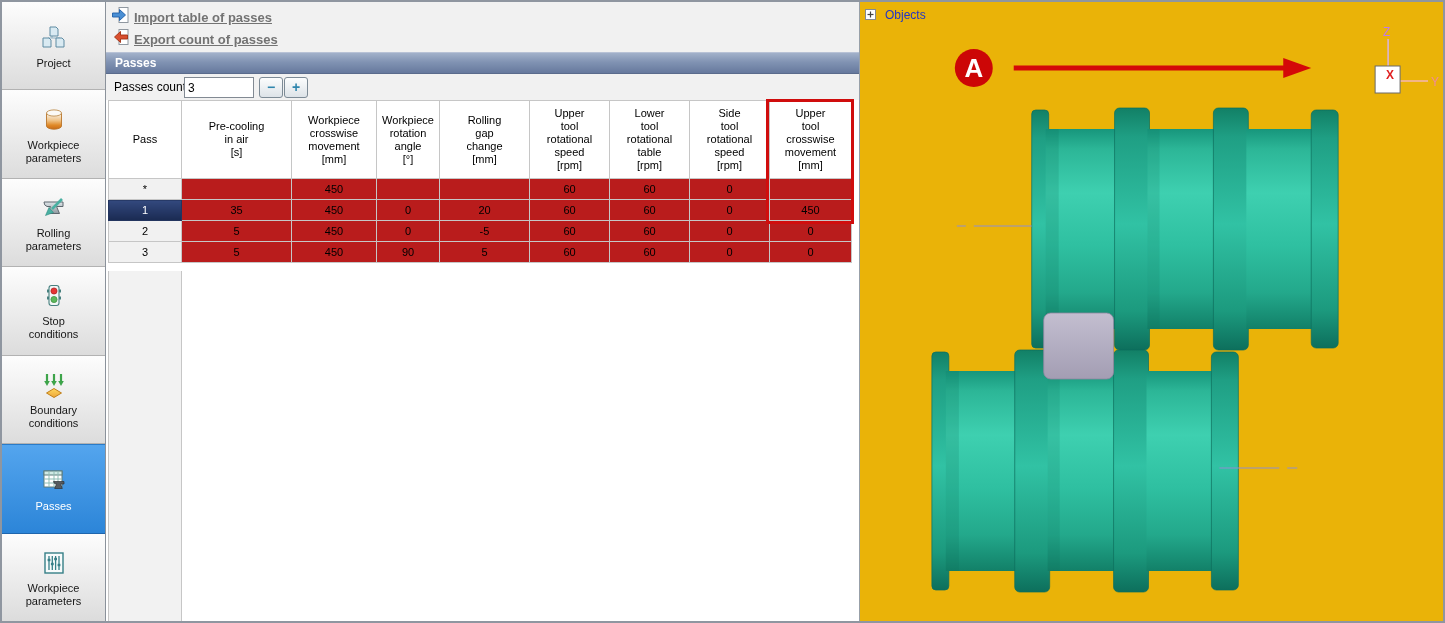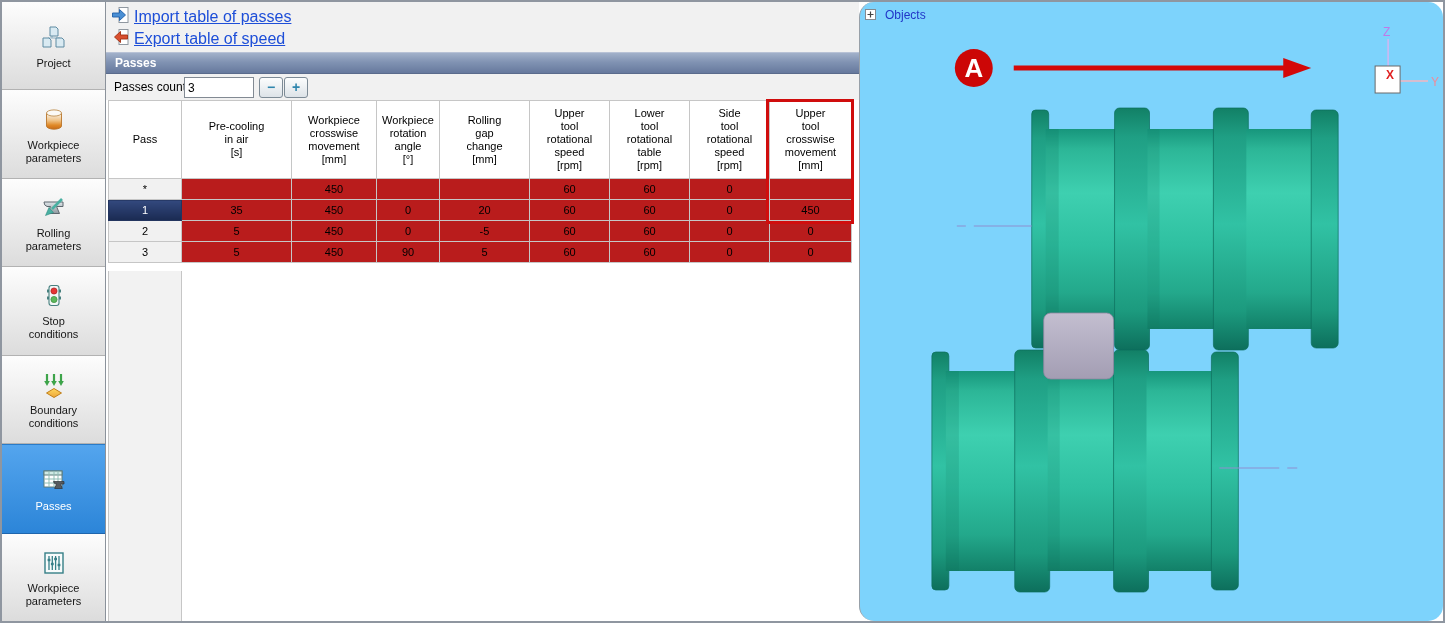--- a/index.html
+++ b/index.html
@@ -14,42 +14,42 @@
   .nav-item.selected { background:linear-gradient(#54a5ee,#2c85d8); border-top:1px solid #2a7bc8; border-bottom:1px solid #1f66ad; }
   .nav-icon { height:32px; display:flex; align-items:center; justify-content:center; }
   .nav-label { font-size:11px; line-height:13px; color:#161616; text-align:center; margin-top:3px; }
   .nav-item.selected .nav-label { color:#fff; }
 
   
   .main-panel { width:753px; flex:0 0 753px; position:relative; background:#f1f1f1; }
   .table-region { position:absolute; left:0; right:0; top:98px; bottom:0; background:#fff; }
   .link-row { position:absolute; left:5px; height:20px; display:flex; align-items:center; gap:5px; }
   .link-row.r1 { top:5px; } .link-row.r2 { top:27px; }
-  .link { font-size:16px; font-weight:400; color:#1d4ed8; text-decoration:underline; cursor:pointer; }
+  .link { font-size:13px; font-weight:700; color:#737373; text-decoration:underline; cursor:pointer; }
   .panel-header { position:absolute; left:0; right:0; top:50px; height:22px;
                   background:linear-gradient(#a2b1ca,#8193b3 45%,#66799d); border-top:1px solid #b8c2d6; border-bottom:1px solid #5a6b8c;
                   color:#fff; font-size:12px; font-weight:bold; line-height:20px; padding-left:9px; }
   .count-row { position:absolute; left:0; right:0; top:72px; height:26px; display:flex; align-items:center; }
   .count-label { font-size:12px; color:#000; margin-left:8px; }
   .count-input { position:absolute; left:78px; top:3px; width:70px; height:21px; border:1px solid #828a93; background:#fff; font-size:12px; padding:0 3px; font-family:inherit; }
   .stepper { position:absolute; top:3px; width:24px; height:21px; border:1px solid #7d8b96; border-radius:3px;
              background:linear-gradient(#fcfdfd,#dde3e8); color:#2f86ad; font-weight:bold; font-size:14px; line-height:17px; text-align:center; cursor:pointer; font-family:inherit; }
   .minus { left:153px; } .plus { left:178px; }
 
   table.grid { position:absolute; left:2px; top:98px; border-collapse:collapse; table-layout:fixed; background:#fff; }
   .grid th, .grid td { border:1px solid #c6c6c6; font-weight:normal; }
   .grid th { background:#fff; font-size:11px; line-height:13px; white-space:pre-line; text-align:center; vertical-align:middle; height:78px; padding:2px 1px; }
   .grid td { height:21px; font-size:11px; text-align:center; background:#b91c1c; padding:0 2px; }
   .grid td.rowhead { background:#f1f1f1; }
   .grid td.rowhead.sel { background:linear-gradient(#33497e,#1a2a52); color:#fff; border-color:#23355f; }
   .red-highlight { position:absolute; left:660px; top:97px; width:88px; height:125px; border:3px solid #d00d0d; pointer-events:none; }
   .rowhead-strip { position:absolute; left:2px; top:269px; bottom:0; width:74px; background:#f2f2f2; border-right:1px solid #c6c6c6; border-left:1px solid #c6c6c6; }
 
   
-  .viewport { flex:1 1 auto; position:relative; background:#7dd3fc; border-left:1px solid #98a0a8; overflow:hidden;border-radius:15px; }
+  .viewport { flex:1 1 auto; position:relative; background:#eab308; border-left:1px solid #98a0a8; overflow:hidden; }
   .scene { position:absolute; left:0; top:0; width:100%; height:100%; }
   .objects-row { position:absolute; left:5px; top:4px; display:flex; align-items:center; gap:9px; z-index:3; }
   .objects-label { font-size:12px; color:#2135c8; cursor:pointer; }
 </style>
 </head>
 <body>
 
 <div class="window">
 
   <aside class="sidebar">
@@ -197,21 +197,21 @@
       </span>
       <a class="link">Import table of passes</a>
     </div>
     <div class="link-row r2">
       <span>
         <svg width="18" height="18" viewBox="0 0 18 18">
           <rect x="8" y="1.5" width="9" height="15" fill="#fff" stroke="#9098a0"></rect>
           <polygon points="16.5,7 9.5,7 9.5,3.5 3.5,9 9.5,14.5 9.5,11 16.5,11" fill="#d94f2e" stroke="#a03012" stroke-width="0.9"></polygon>
         </svg>
       </span>
-      <a class="link">Export table of speed</a>
+      <a class="link">Export count of passes</a>
     </div>
 
     <div class="panel-header">
       <span>Passes</span>
     </div>
 
     <div class="count-row">
       <span class="count-label">Passes count</span>
       <input class="count-input" value="3" style="">
       <button class="stepper minus">−</button>

